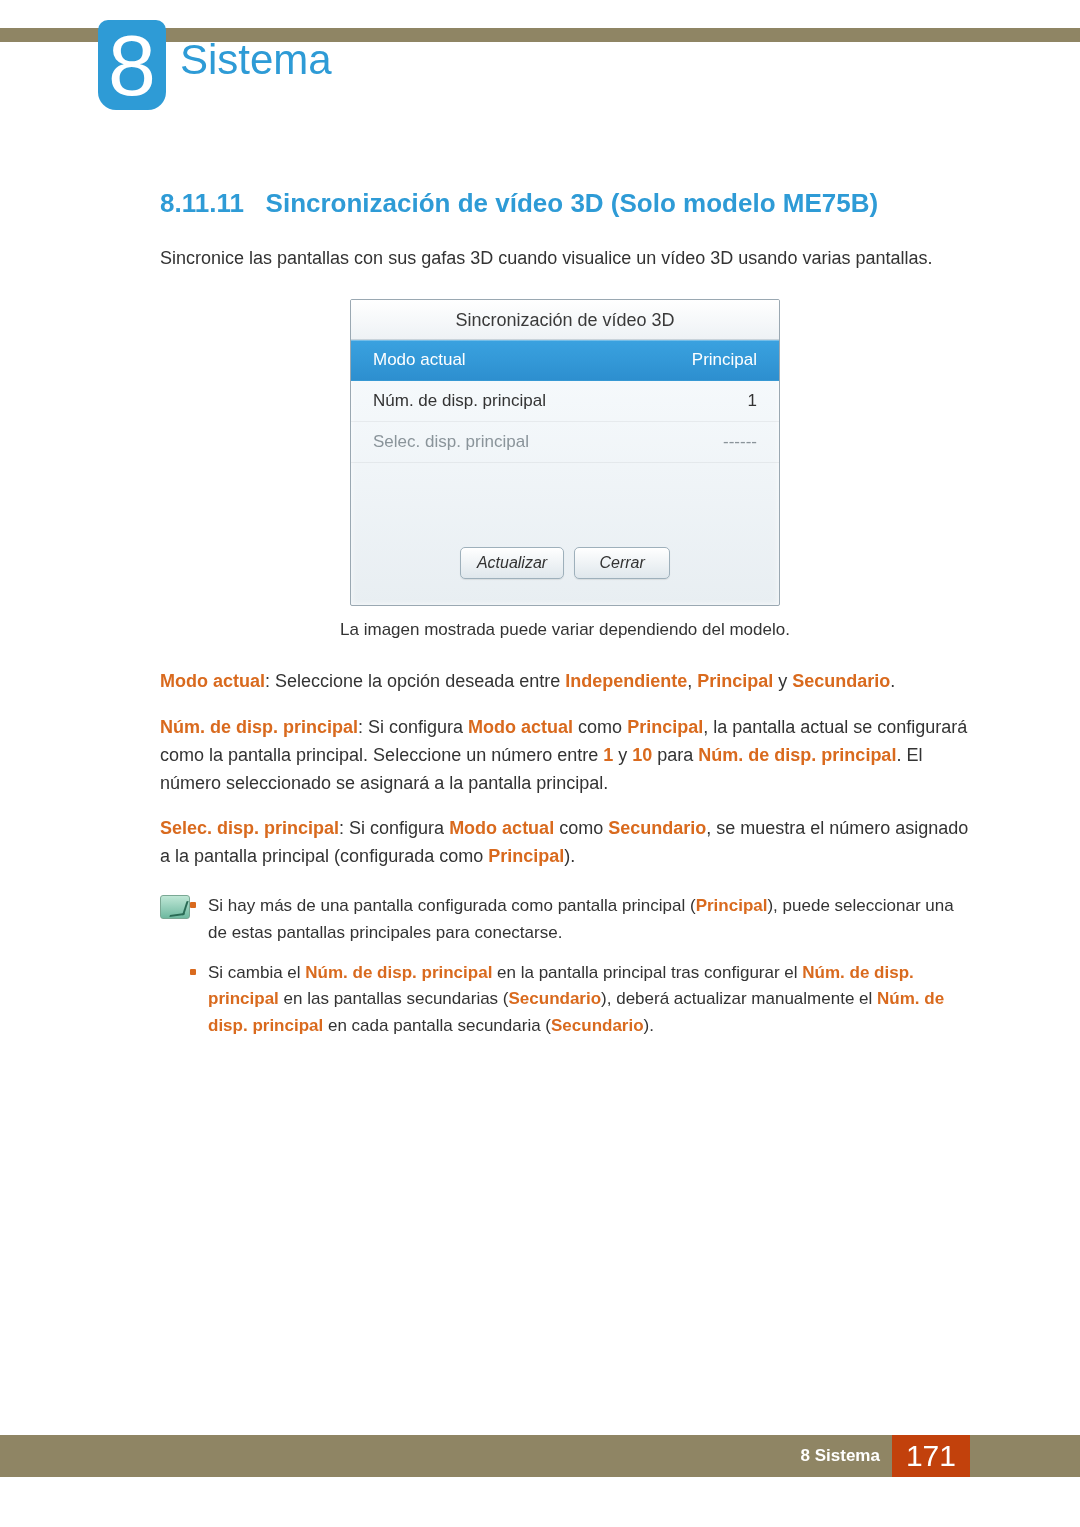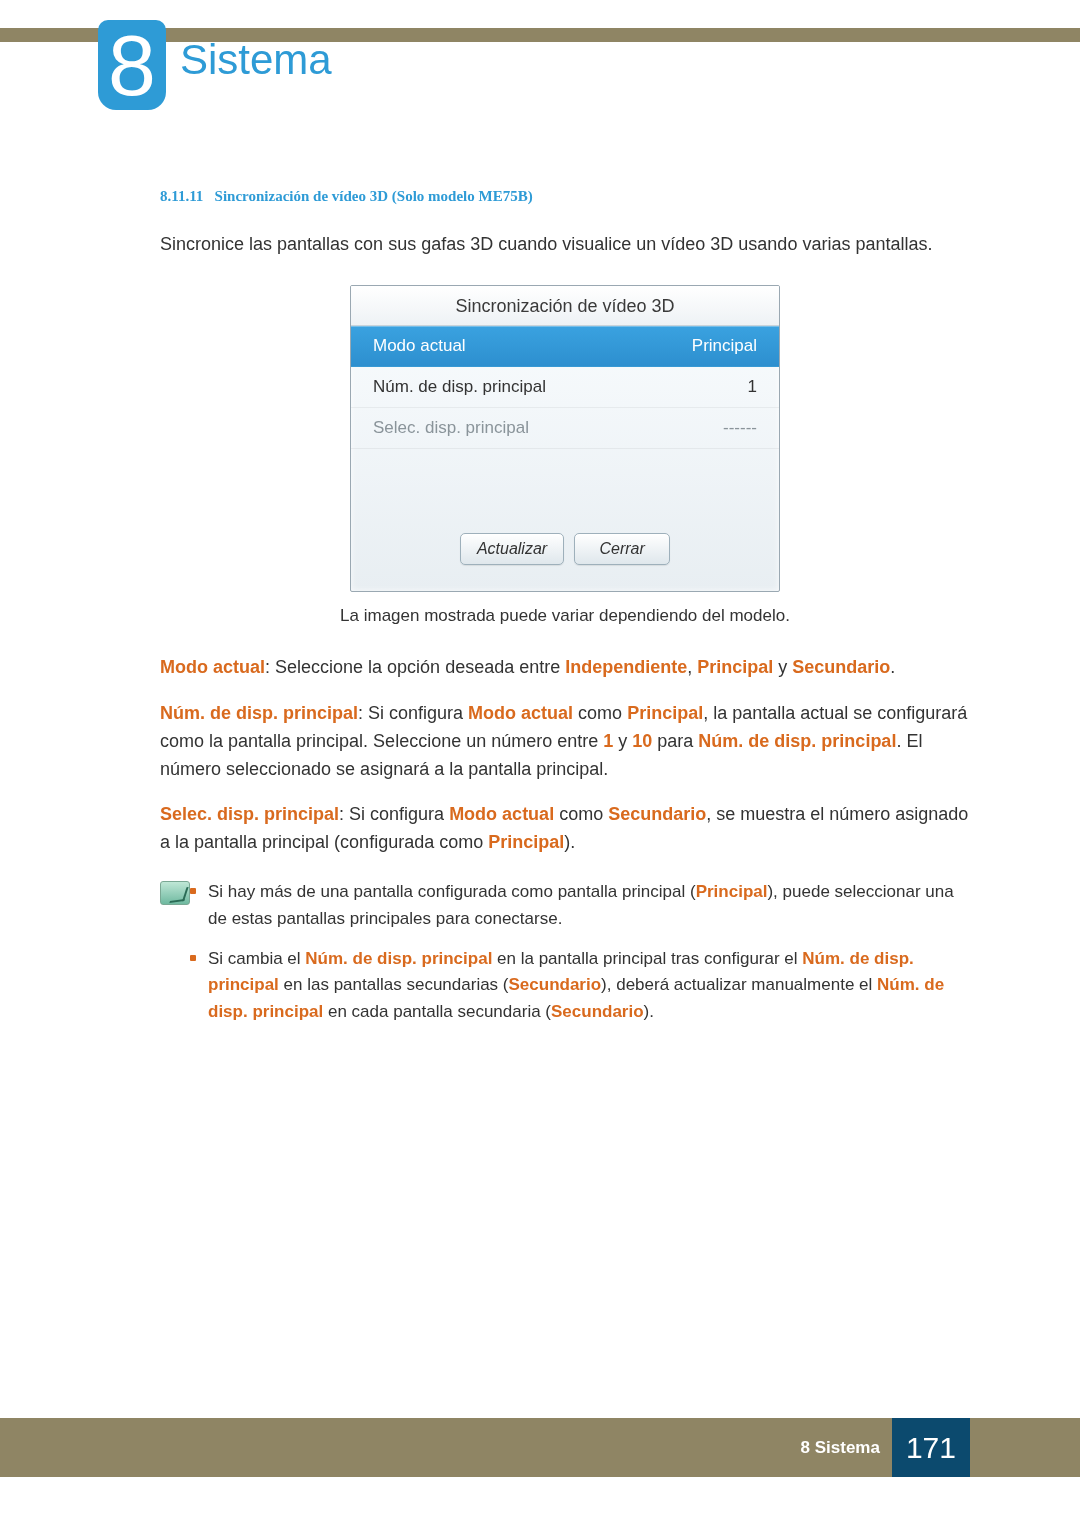--- a/index.html
+++ b/index.html
@@ -39,24 +39,23 @@
     font-size: 42px;
     color: #2e9bd6;
     font-weight: 400;
   }
   .content {
     position: absolute;
     left: 160px; top: 188px; right: 110px;
   }
   .section-heading {
     color: #2e9bd6;
-    font-size: 15px;
+    font-size: 26px;
     font-weight: bold;
     margin-bottom: 26px;
-    font-family: Liberation Serif, serif;
   }
   .body-text {
     font-size: 18px;
     line-height: 1.55;
     color: #333;
     margin-bottom: 18px;
   }
   .hl { color: #d96a1e; font-weight: bold; }
 
   
@@ -154,36 +153,36 @@
     position: absolute;
     left: 0; top: 9px;
     width: 6px; height: 6px;
     background: #d96a1e;
     border-radius: 1px;
   }
 
   .footer {
     position: absolute;
     left: 0; right: 0; bottom: 50px;
-    height: 59px;
+    height: 42px;
     background: #8f8564;
     display: flex;
     justify-content: flex-end;
     align-items: stretch;
     margin-top: 24px;
   }
   .footer-label {
     align-self: center;
     color: #fff;
     font-weight: bold;
     font-size: 17px;
     padding-right: 12px;
   }
   .footer-page {
-    background: #0c4a6e;
+    background: #c2410c;
     color: #fff;
     font-size: 30px;
     padding: 13px 14px;
     display: flex;
     align-items: center;
     margin-right: 110px;
   }
 </style>
 </head>
 <body>

